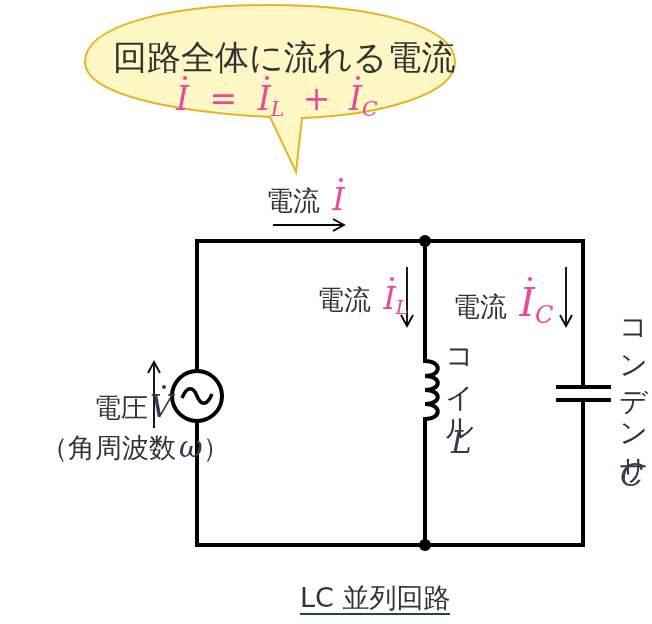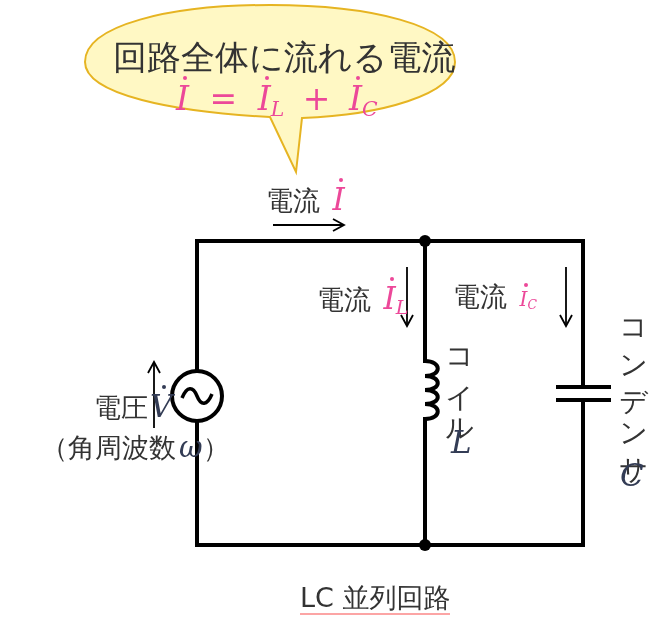--- a/index.html
+++ b/index.html
@@ -9,21 +9,21 @@
   .lbl { position: absolute; white-space: nowrap; font-size: 27px; color: #333333; line-height: 1; }
   .math { font-family: "DejaVu Serif", "Liberation Serif", serif; font-style: italic; }
   .red { color: #ec4899; }
   .blue { color: #333c55; }
   .dot-i { position: relative; display: inline-block; }
   .dot-i::before { content: ""; position: absolute; left: 55%; top: -6px; width: 4px; height: 4px;
                    border-radius: 50%; background: currentColor; }
   sub { font-size: 0.62em; vertical-align: -0.28em; }
   .vert { writing-mode: vertical-rl; text-orientation: upright; letter-spacing: 2px; }
   .title { position: absolute; left: 300px; top: 584px; font-size: 27px; color: #333333;
-           border-bottom: 2px solid #fca5a5; padding-bottom: 1px; line-height: 1.05; }
+           border-bottom: 2px solid #14532d; padding-bottom: 1px; line-height: 1.05; }
 </style>
 </head>
 <body>
 
 <svg class="circuit" width="652" height="624" viewBox="0 0 652 624">
 
   <path d="M 270 117 C 175 112, 85 95, 85 62 C 85 25, 170 5, 270 5 C 370 5, 455 25, 455 62 C 455 95, 380 115, 302 118 L 296 172 L 270 117 Z" fill="#fff8c4" stroke="#e6b422" stroke-width="2"></path>
 
   <g stroke="#000" stroke-width="4" fill="none" stroke-linecap="square">
 
@@ -85,21 +85,21 @@
   <span class="math red dot-i" style="font-size:31px; margin-left:4px;">I</span>
 </div>
 
 <div class="lbl" style="left:295px; top:283px;margin-left:22px;">
   <span>電流</span>
   <span class="math red" style="font-size:31px; margin-left:4px;"><span class="dot-i">I</span><sub>L</sub></span>
 </div>
 
 <div class="lbl" style="left:453px; top:283px;">
   <span>電流</span>
-  <span class="math red" style="font-size:20px; margin-left:4px;"><span class="dot-i">I</span><sub>C</sub></span>
+  <span class="math red" style="font-size:39px; margin-left:4px;"><span class="dot-i">I</span><sub>C</sub></span>
 </div>
 
 <div class="lbl" style="left:46px; top:391px;margin-left:48px;">
   <span>電圧</span><span class="math blue dot-i" style="font-size:31px; margin-left:2px;">V</span>
 </div>
 <div class="lbl" style="left:0px; top:433px;padding-left:41px;">
   <span>（角周波数</span><span class="math blue" style="font-size:29px; margin-left:3px;">ω</span><span>）</span>
 </div>
 
 <div class="lbl vert" style="left:445px; top:331px; font-size:28px;">コイル</div>

